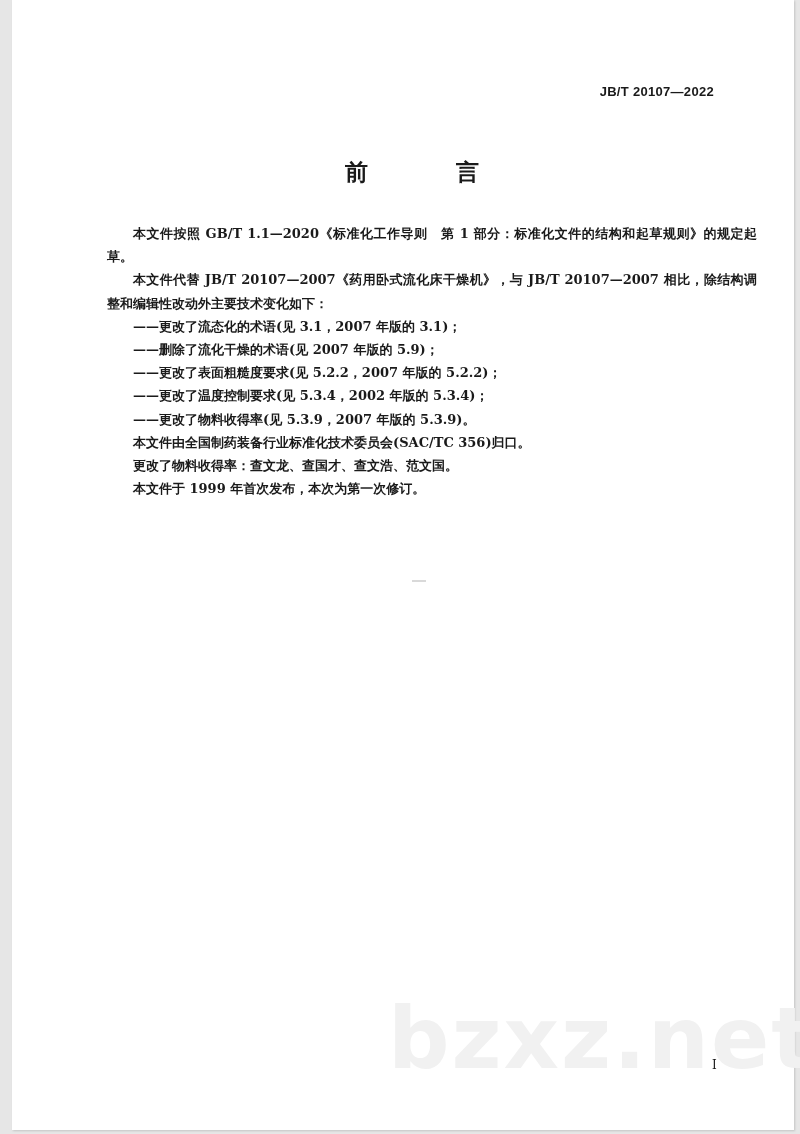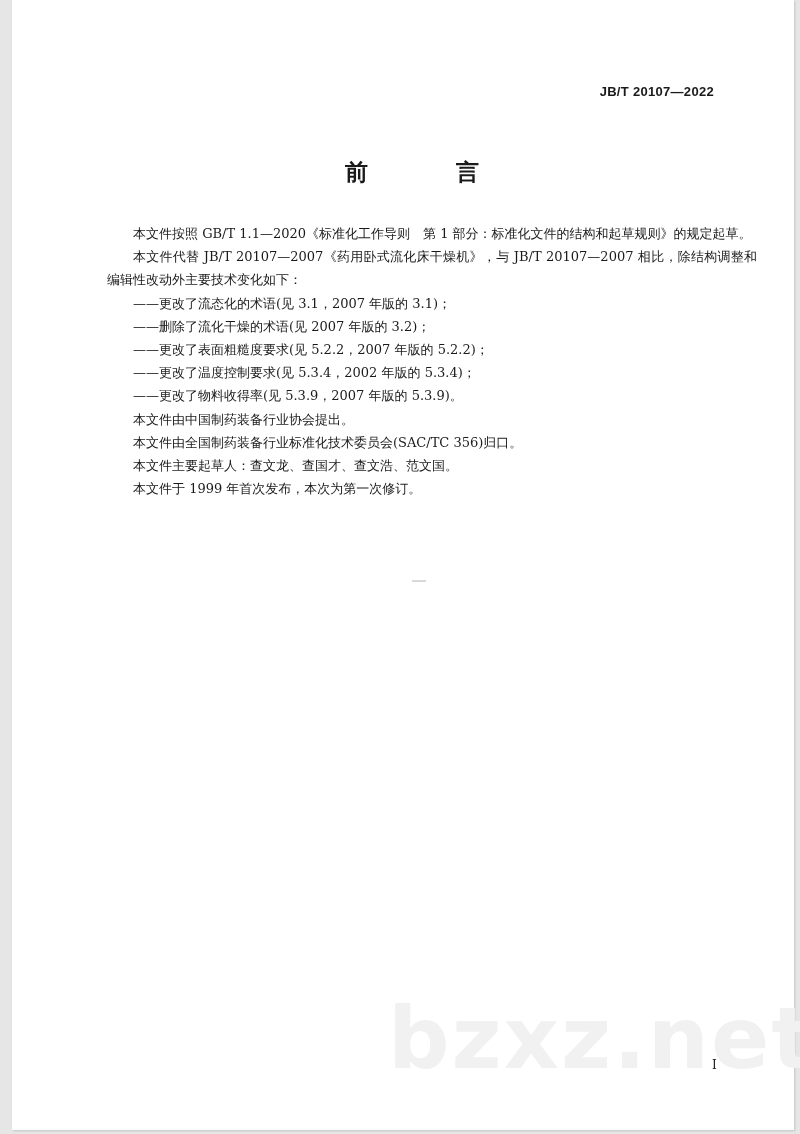--- a/index.html
+++ b/index.html
@@ -15,21 +15,21 @@
   .std-code {
     position:absolute; right:80px; top:84px; font-family:"Liberation Sans","DejaVu Sans",sans-serif;
     font-weight:bold; font-size:13px; letter-spacing:0.3px;
   }
   .title {
     position:absolute; left:0; width:800px; top:157px; text-align:center;
     font-family:"DejaVu Sans",sans-serif; font-weight:bold; font-size:23px; letter-spacing:40px;
     text-indent:40px;
   }
   .body {
-    position:absolute; left:95px; top:222px; width:650px; font-size:13px; line-height:23.2px;
+    position:absolute; left:95px; top:222px; width:650px; font-size:13px; line-height:23.2px;font-weight:bold;
   }
   .para { margin:0; text-indent:26px; text-align:justify; }
   .item { margin:0; padding-left:26px; white-space:nowrap; }
   .watermark {
     position:absolute; left:376px; top:988px; font-family:"DejaVu Sans",sans-serif; font-weight:bold;
     font-size:86px; color:#f1f1f1; letter-spacing:2px;
   }
   .page-num {
     position:absolute; left:700px; top:1058px; font-size:12px;
   }
@@ -41,26 +41,25 @@
 <body>
 
 <div class="page">
   <div class="std-code">JB/T 20107—2022</div>
   <div class="title">前 言</div>
 
   <div class="body">
     <p class="para">本文件按照 GB/T 1.1—2020《标准化工作导则　第 1 部分：标准化文件的结构和起草规则》的规定起草。</p>
     <p class="para">本文件代替 JB/T 20107—2007《药用卧式流化床干燥机》，与 JB/T 20107—2007 相比，除结构调整和编辑性改动外主要技术变化如下：</p>
     <p class="item">——更改了流态化的术语(见 3.1，2007 年版的 3.1)；</p>
-    <p class="item">——删除了流化干燥的术语(见 2007 年版的 3.2)；</p>
+    <p class="item">——删除了流化干燥的术语(见 2007 年版的 5.9)；</p>
     <p class="item">——更改了表面粗糙度要求(见 5.2.2，2007 年版的 5.2.2)；</p>
     <p class="item">——更改了温度控制要求(见 5.3.4，2002 年版的 5.3.4)；</p>
     <p class="item">——更改了物料收得率(见 5.3.9，2007 年版的 5.3.9)。</p>
-    <p class="para">本文件由中国制药装备行业协会提出。</p>
     <p class="para">本文件由全国制药装备行业标准化技术委员会(SAC/TC 356)归口。</p>
-    <p class="para">本文件主要起草人：查文龙、查国才、查文浩、范文国。</p>
+    <p class="para">更改了物料收得率：查文龙、查国才、查文浩、范文国。</p>
     <p class="para">本文件于 1999 年首次发布，本次为第一次修订。</p>
   </div>
 
   <div class="mark"></div>
   <div class="watermark">bzxz.net</div>
   <div class="page-num">I</div>
 </div>
 
 </body></html>

